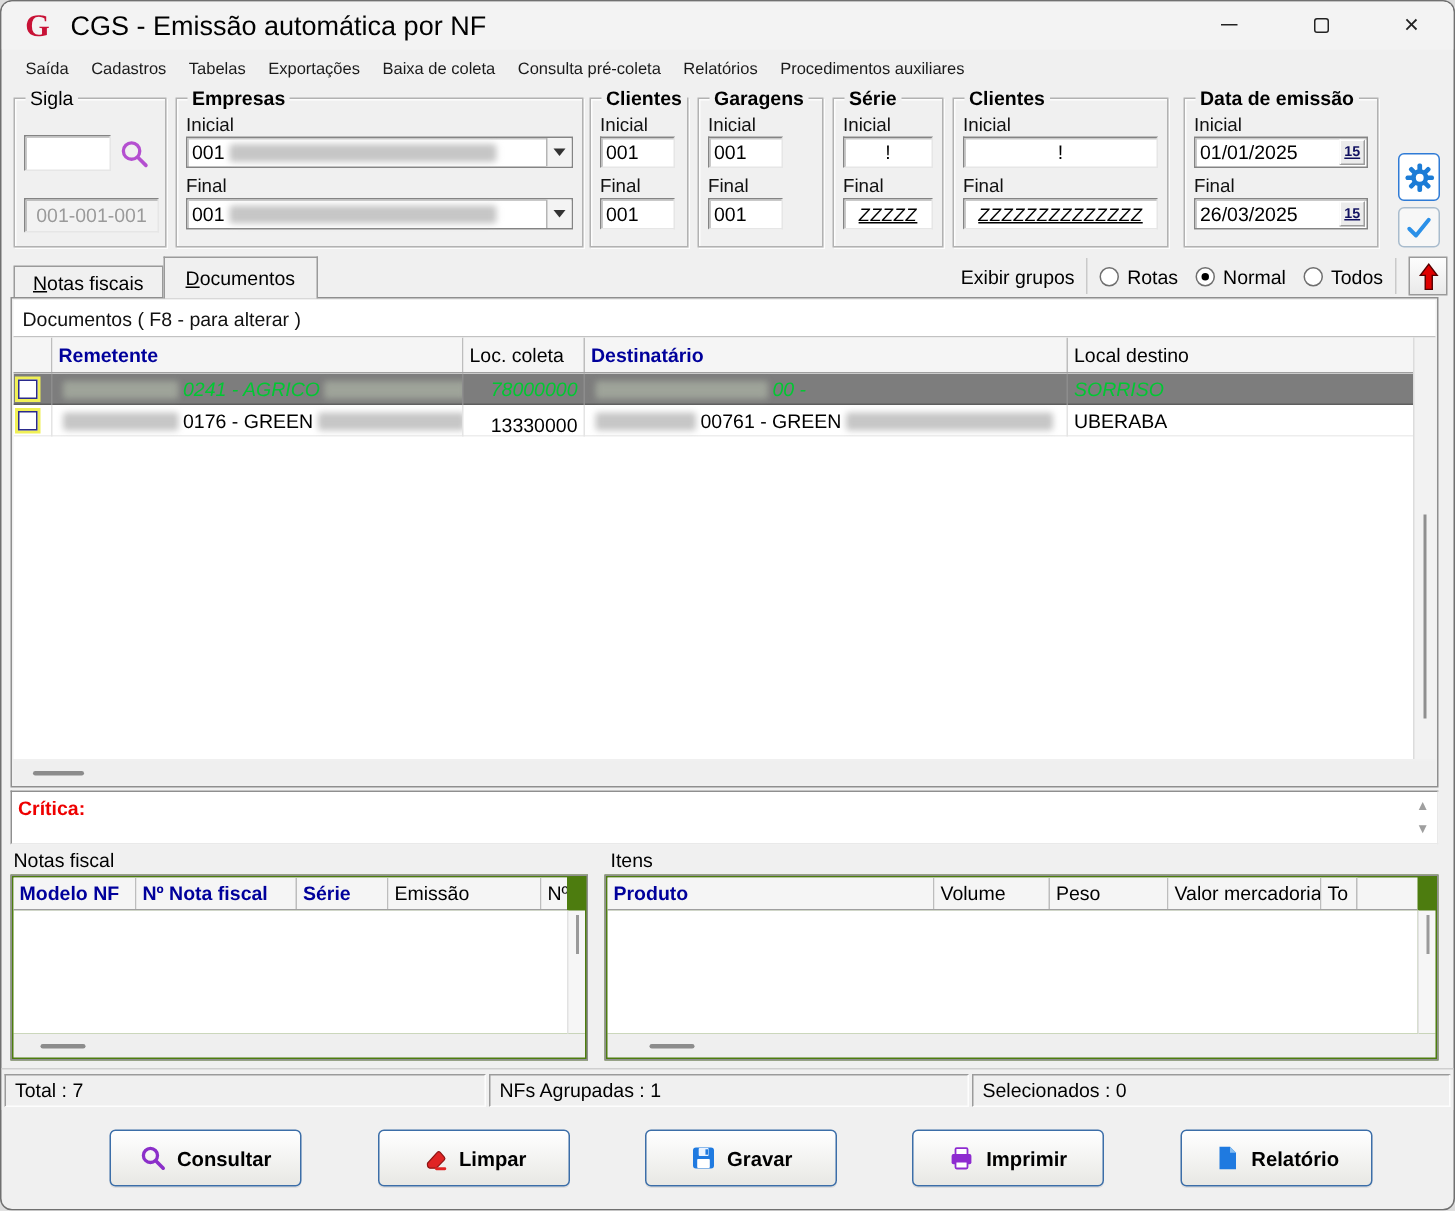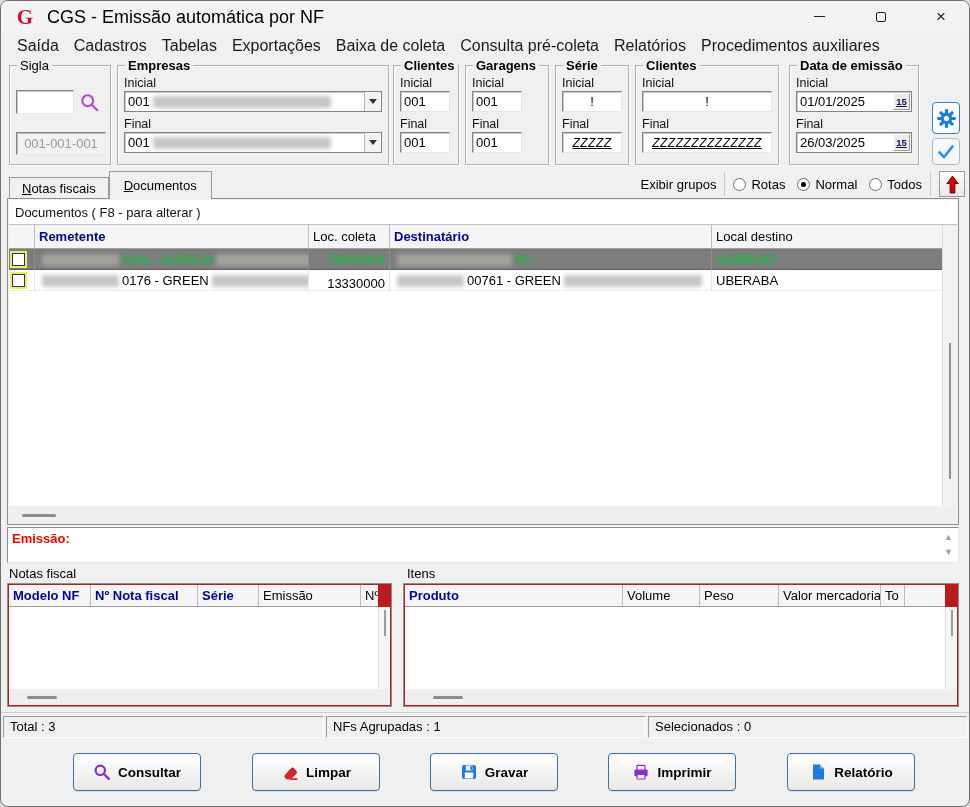--- a/index.html
+++ b/index.html
@@ -14,21 +14,21 @@
   .logo { position:absolute; left:12px; top:4px; width:24px; height:24px; text-align:center;
           font:900 21px/24px "Liberation Serif", serif; color:var(--crimson,#c81236); }
   .title { position:absolute; left:46px; top:0; line-height:32px; font-size:18px; color:#000000; }
   .winbtn { position:absolute; top:0; width:46px; height:31px; display:flex; align-items:center; justify-content:center; cursor:default; }
   .glyph-min { width:11px; height:0; border-top:1.4px solid #222; display:block; }
   .glyph-max { width:10px; height:10px; border:1.3px solid #222; border-radius:2px; display:block; }
   .glyph-close { font-size:17px; color:#222; line-height:1; }
 
   
   .menubar { position:absolute; left:0; top:32px; width:100%; height:26px; display:flex; align-items:center; padding-left:9px; }
-  .menu-item { font-size:16px; color:#1a1a1a; padding:3px 7px; margin-right:1px; cursor:default; }
+  .menu-item { font-size:11px; color:#1a1a1a; padding:3px 7px; margin-right:1px; cursor:default; }
 
   
   .group { position:absolute; top:64px; height:100px; border:1px solid #b2b2b2;
            box-shadow:1px 1px 0 #fdfdfd, inset 1px 1px 0 #fdfdfd; }
   .gtitle { position:absolute; top:-8px; left:7px; background:#f0f0f0; padding:0 3px;
             font-size:13px; font-weight:bold; color:#000; white-space:nowrap; }
   .gtitle.plain { font-weight:normal; }
   .glabel { position:absolute; left:6px; font-size:12.5px; color:#111; }
   .tb { position:absolute; background:#fff; border:1px solid #848484;
         border-bottom-color:#e6e6e6; border-right-color:#e6e6e6;
@@ -86,21 +86,21 @@
   .doccaption { position:absolute; left:1px; top:1px; right:1px; height:25px; background:#fff;
                 border-bottom:1px solid #c2c2c2; font-size:13px; color:#111; line-height:25px; padding-left:6px; }
   .gheader { position:absolute; left:1px; top:26px; right:16px; height:24px; display:flex;
              background:#f5f5f5; border-bottom:1px solid #9f9f9f; overflow:hidden; }
   .gh-cell { height:100%; padding:0 4px; font-size:13px; display:inline-flex; align-items:center;
              background:#f5f5f5; border-right:1px solid #bdbdbd; color:#000; flex:none;
              white-space:nowrap; overflow:hidden; }
   .gh-cell.navy { color:var(--navy,#00009b); font-weight:bold; }
   .grows { position:absolute; left:1px; top:50px; right:16px; bottom:18px; background:#fff; overflow:hidden; }
   .grow { display:flex; height:21px; background:#fff; color:#000; border-bottom:1px solid #ededed; cursor:default; }
-  .grow.sel { background:var(--selrow,#7d7d7d); color:var(--green,#00c832); border-bottom:1px solid #5e5e5e; }
+  .grow.sel { background:var(--selrow,#7d7d7d); color:var(--green,#00c832); border-bottom:1px solid #5e5e5e;font-style:italic; }
   .gcell { height:21px; display:flex; align-items:center; padding:0 4px; font-size:13px;
            white-space:nowrap; overflow:hidden; border-right:1px solid #e4e4e4; flex:none; }
   .grow.sel .gcell { border-right-color:#8d8d8d; }
   .grow.sel .redact { background:#a5ab9f; opacity:.85; }
   .gchk { width:13px; height:13px; background:#fff; border:1px solid #2a2a8c;
           box-shadow:0 0 0 2px #f0f056; margin-left:3px; flex:none; cursor:pointer; }
   .vscroll { position:absolute; top:26px; right:1px; bottom:18px; width:15px; background:#f2f2f2;
              border-left:1px solid #dcdcdc; }
   .vthumb { position:absolute; left:6px; top:118px; width:2px; height:136px; background:#8f8f8f; }
   .hstrip { position:absolute; left:1px; right:1px; bottom:1px; height:16px; background:#efefef; }
@@ -108,21 +108,21 @@
 
   
   .critica { position:absolute; left:6px; top:526px; width:952px; height:36px; background:#fff;
              border:1px solid; border-color:#8f8f8f #e9e9e9 #e9e9e9 #8f8f8f; }
   .crit-label { position:absolute; left:4px; top:3px; font-size:13px; font-weight:bold; color:var(--red,#ee0000); }
   .crit-up, .crit-down { position:absolute; right:5px; font-size:9px; color:#9f9f9f; cursor:pointer; line-height:1; }
   .crit-up { top:5px; } .crit-down { top:20px; }
 
   
   .seclabel { position:absolute; font-size:13px; color:#000; }
-  .subpanel { position:absolute; top:582px; height:124px; background:#b91c1c; border:1px solid #8f8f8f; }
+  .subpanel { position:absolute; top:582px; height:124px; background:#4d7c0f; border:1px solid #8f8f8f; }
   .gheader2 { position:absolute; left:1px; top:1px; right:13px; height:22px; display:flex;
               background:#f5f5f5; border-bottom:1px solid #9f9f9f; overflow:hidden; }
   .subbody { position:absolute; left:1px; top:23px; right:13px; bottom:17px; background:#fff; }
   .vtrack2 { position:absolute; top:23px; right:1px; bottom:17px; width:12px; background:#f6f6f6; border-left:1px solid #e2e2e2; }
   .vthumb2 { position:absolute; left:5px; top:3px; width:2px; height:26px; background:#9a9a9a; }
 
   
   .statusbar { position:absolute; left:0; top:711px; width:100%; height:28px; background:#f0f0f0; border-top:1px solid #cfcfcf; }
   .scell { position:absolute; top:3px; height:22px; border:1px solid; border-color:#9b9b9b #fdfdfd #fdfdfd #9b9b9b;
            padding:2px 6px; font-size:13px; color:#000; background:#f0f0f0; white-space:nowrap; overflow:hidden; }
@@ -351,21 +351,21 @@
       </div>
     <div class="vscroll">
         <div class="vthumb"></div>
       </div>
     <div class="hstrip">
         <div class="hdash"></div>
       </div>
   </div>
 
   <div class="critica">
-    <span class="crit-label">Emissão:</span>
+    <span class="crit-label">Crítica:</span>
     <span class="crit-up">▲</span>
     <span class="crit-down">▼</span>
   </div>
 
   <span class="seclabel" style="left:8px;top:565px">Notas fiscal</span>
   <div class="subpanel" style="left:6px;width:385px">
     <div class="gheader2">
         <div class="gh-cell navy" style="width: 82px;">Modelo NF</div>
         <div class="gh-cell navy" style="width: 107px;">Nº Nota fiscal</div>
         <div class="gh-cell navy" style="width: 61px;">Série</div>
@@ -393,21 +393,21 @@
     <div class="subbody"></div>
     <div class="vtrack2">
         <div class="vthumb2"></div>
       </div>
     <div class="hstrip">
         <div class="hdash" style="left:28px;width:30px"></div>
       </div>
   </div>
 
   <div class="statusbar">
-    <span class="scell" style="left:2px;width:321px">Total : 3</span>
+    <span class="scell" style="left:2px;width:321px">Total : 7</span>
     <span class="scell" style="left:325px;width:320px">NFs Agrupadas : 1</span>
     <span class="scell" style="left:647px;right:2px">Selecionados : 0</span>
   </div>
 
   <div class="actions">
       <button class="action-btn" style="left: 72px;">
         <span class="abicon">
           <svg width="18" height="18" viewBox="0 0 18 18">
             <circle cx="7.3" cy="7.3" r="4.7" fill="none" stroke="#8b2fc9" stroke-width="2.2"></circle>
             <line x1="11" y1="11" x2="15.8" y2="15.8" stroke="#8b2fc9" stroke-width="2.4" stroke-linecap="round"></line>

